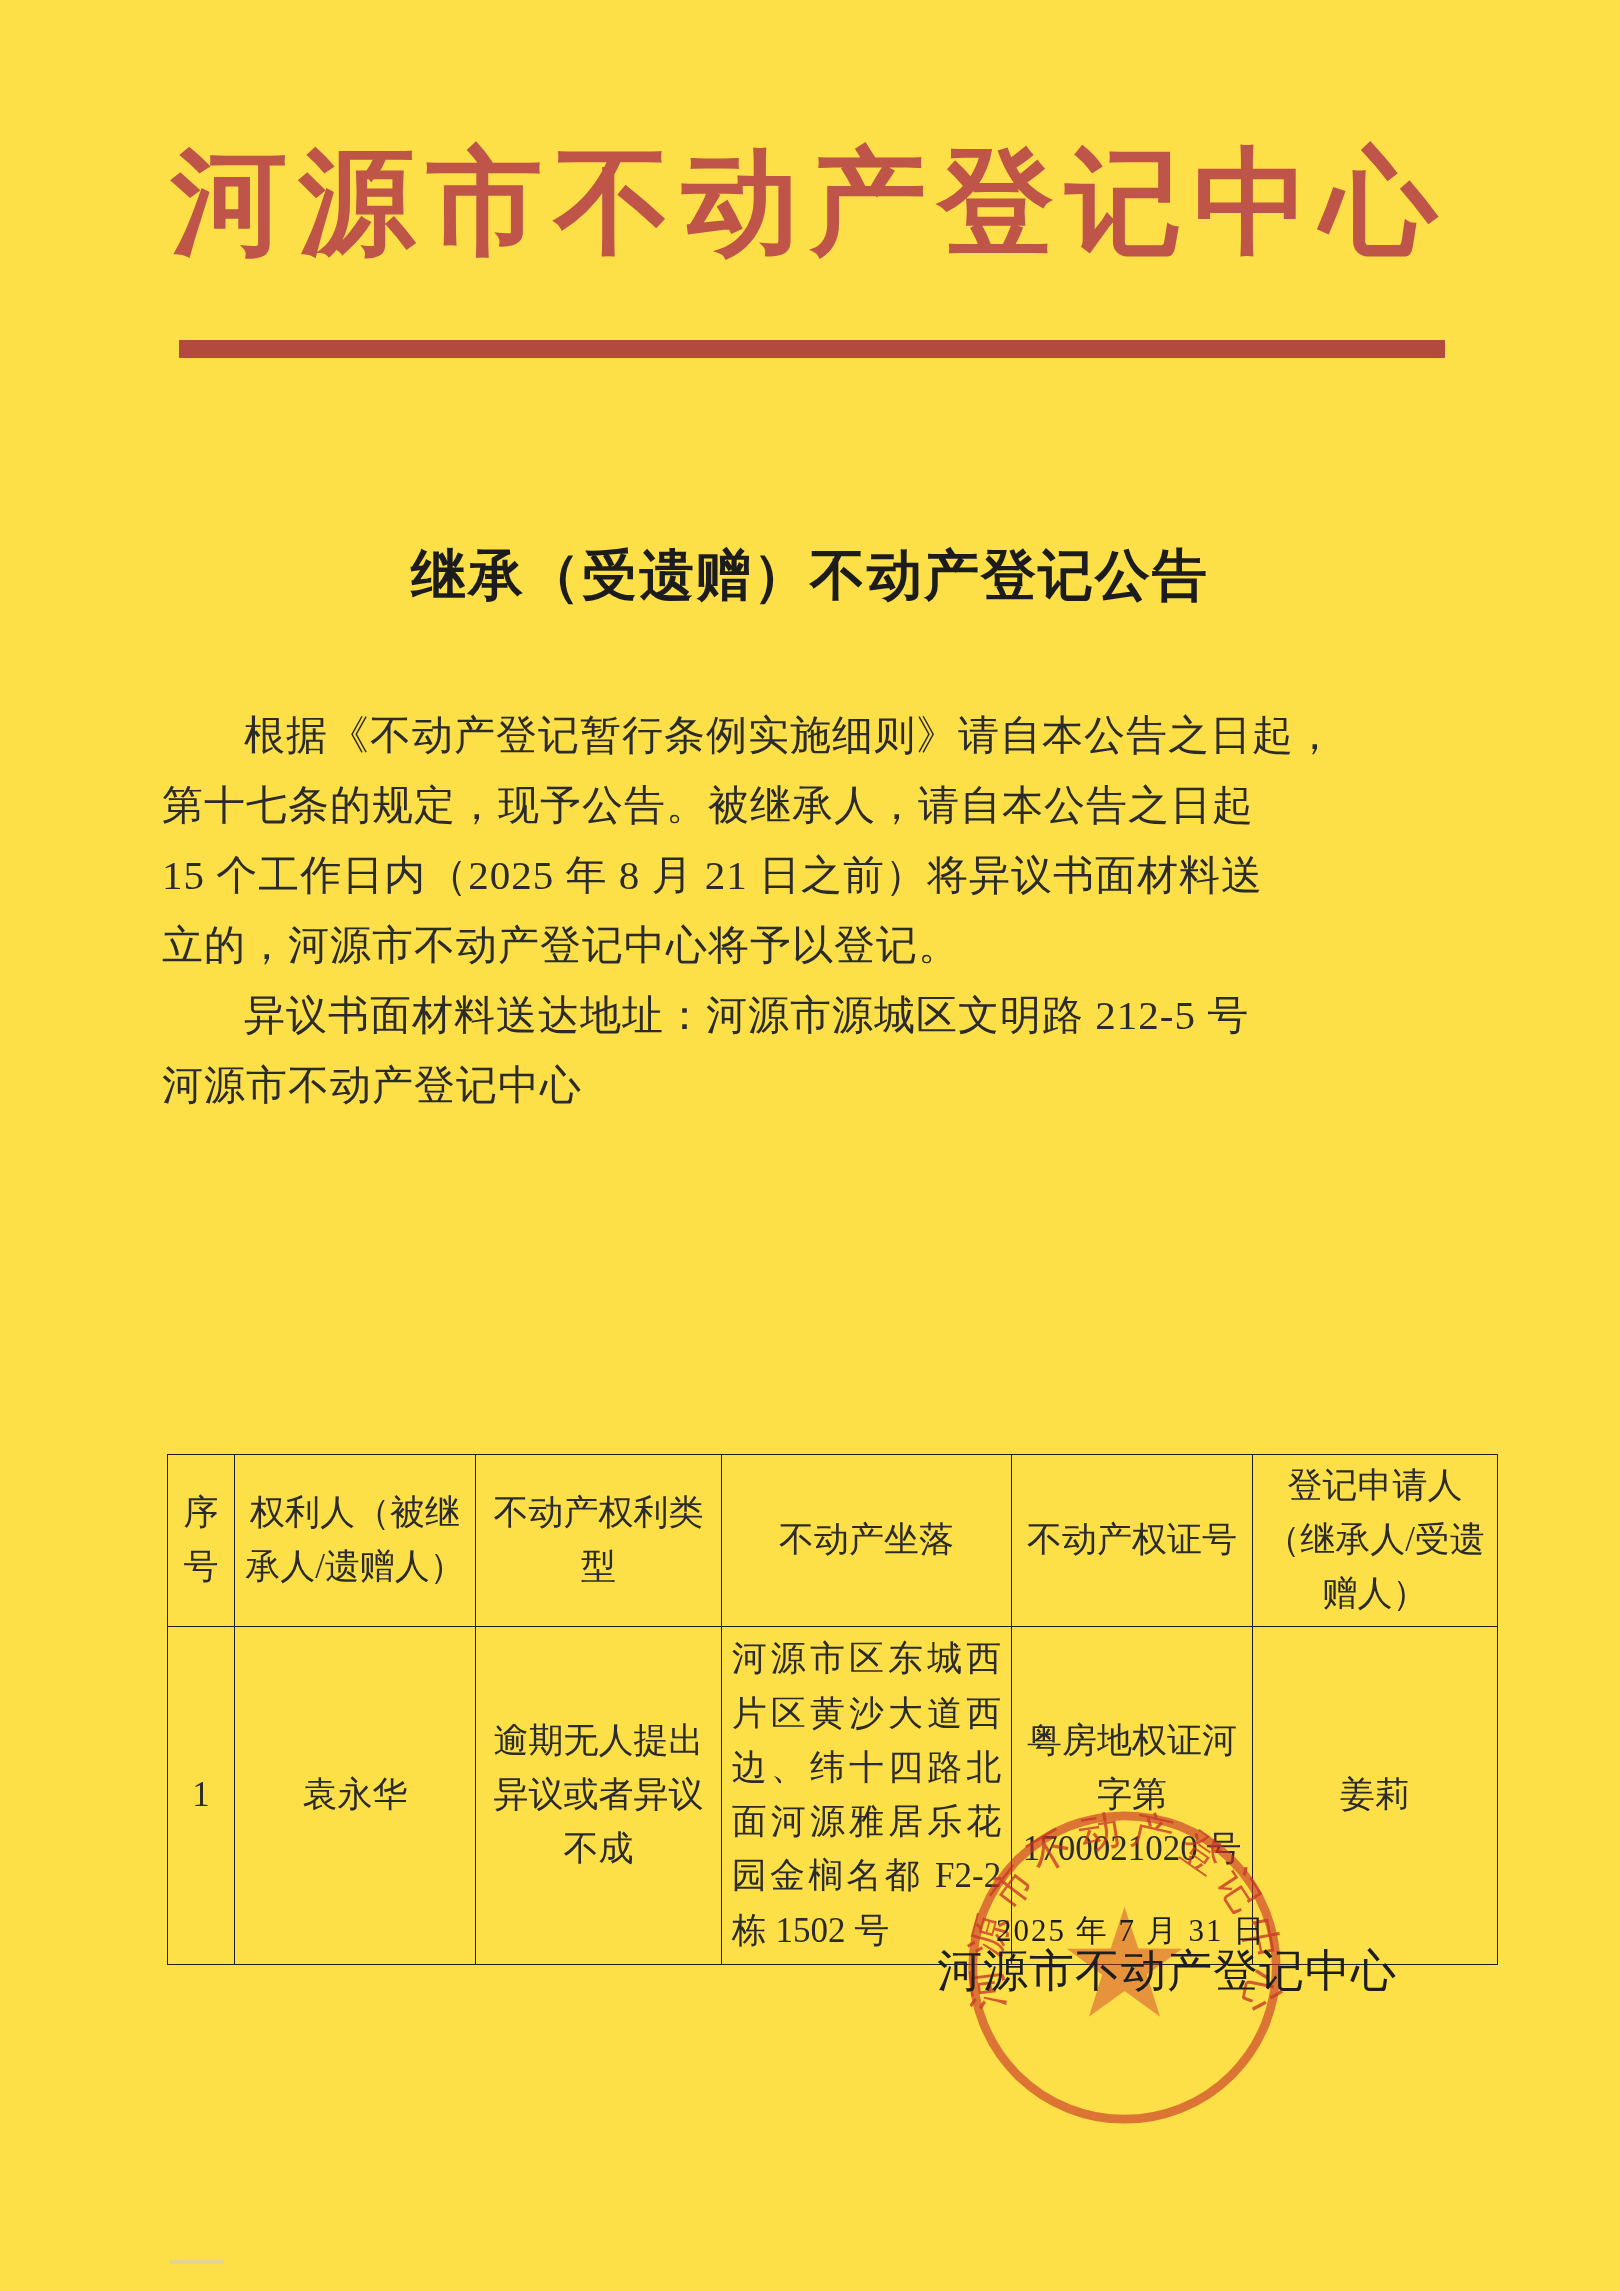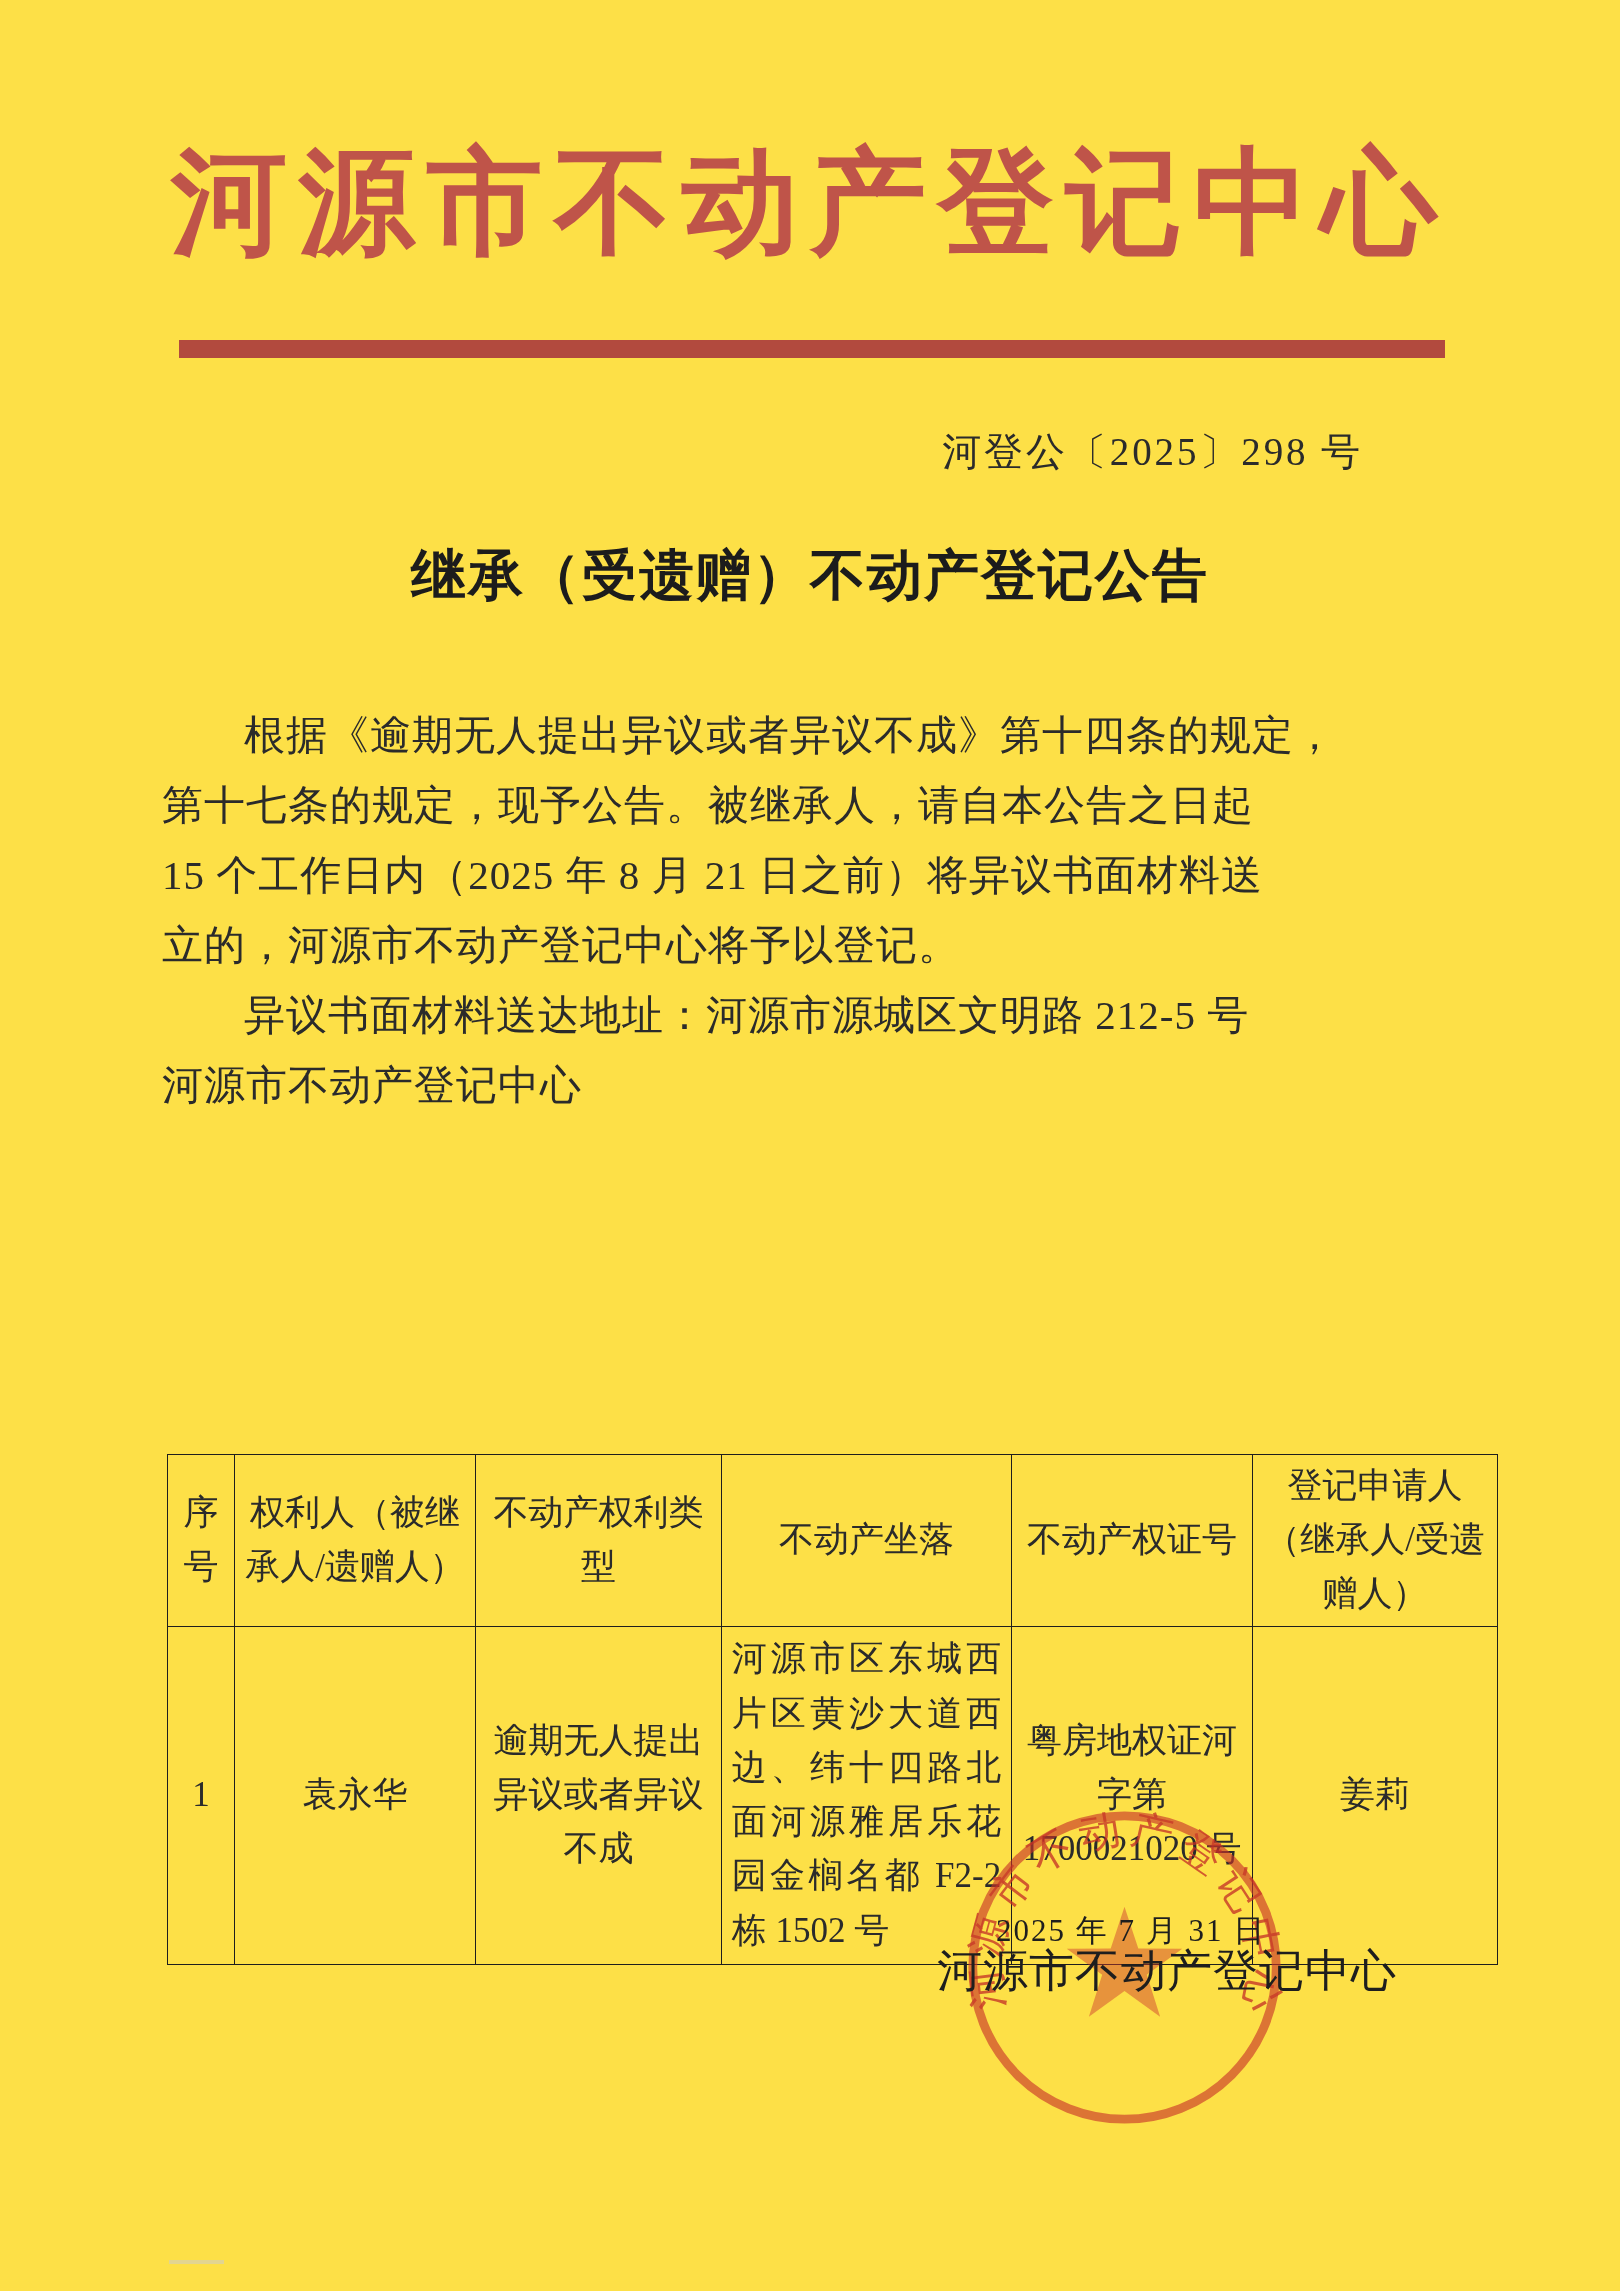--- a/index.html
+++ b/index.html
@@ -96,26 +96,25 @@
   }
 </style>
 </head>
 <body>
 
 <div id="page">
 
   <div class="letterhead">河源市不动产登记中心</div>
   <div class="red-bar"></div>
 
-  <div class="doc-number">河登公〔2025〕298 号</div>
 
   <div class="notice-title">继承（受遗赠）不动产登记公告</div>
 
   <div class="body-text">
-    <div class="body-line indent">根据《逾期无人提出异议或者异议不成》第十四条的规定，</div>
+    <div class="body-line indent">根据《不动产登记暂行条例实施细则》请自本公告之日起，</div>
     <div class="body-line">第十七条的规定，现予公告。被继承人，请自本公告之日起</div>
     <div class="body-line">15 个工作日内（2025 年 8 月 21 日之前）将异议书面材料送</div>
     <div class="body-line">立的，河源市不动产登记中心将予以登记。</div>
     <div class="body-line indent">异议书面材料送达地址：河源市源城区文明路 212-5 号</div>
     <div class="body-line">河源市不动产登记中心</div>
   </div>
 
   <table class="reg-table">
     <colgroup>
       <col style="width:67px">

